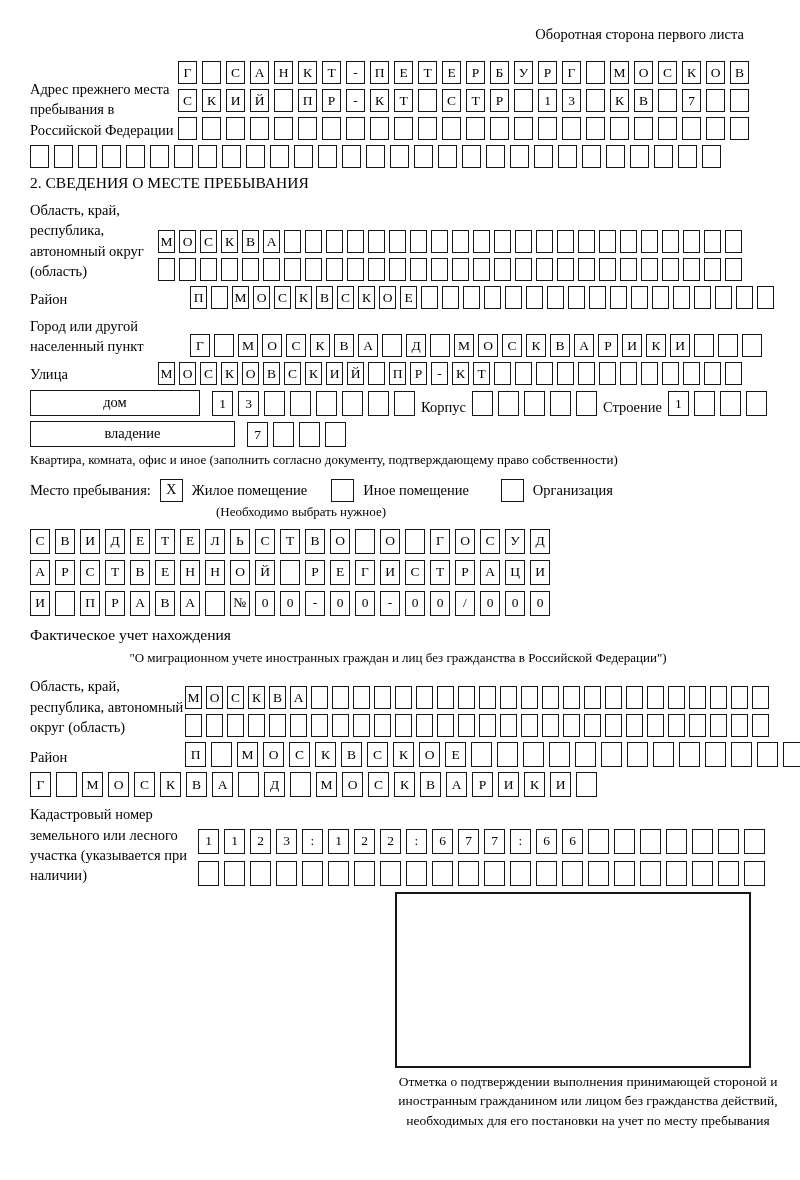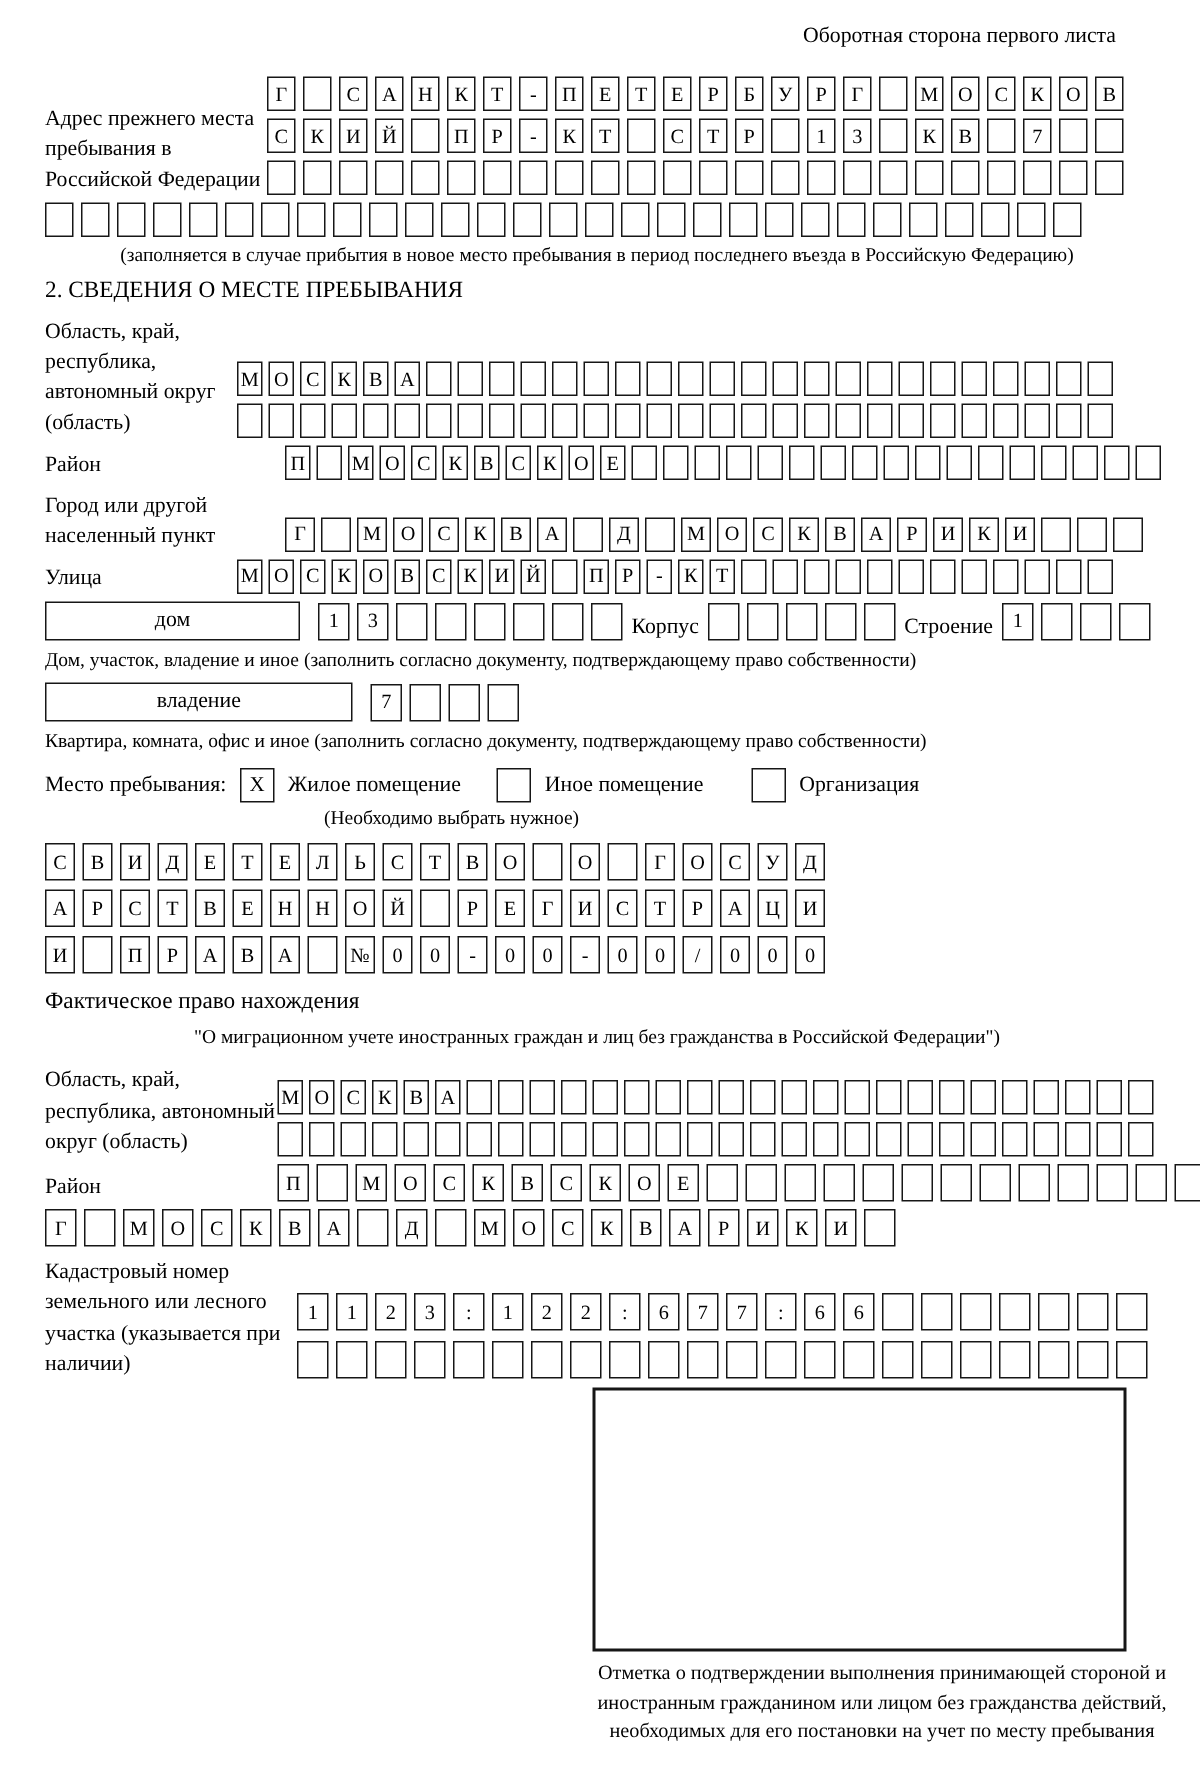--- a/index.html
+++ b/index.html
@@ -1,18 +1,18 @@
 <!DOCTYPE html>
 <html><head>
 <meta charset="utf-8">
 <style>
   *{box-sizing:border-box;margin:0;padding:0}
   html,body{background:#fff}
   body{width:800px;height:1180px;font-family:"Liberation Serif",serif;color:#000;overflow:hidden}
-  .page{position:relative;width:800px;height:832px;padding:6px 34px 0 30px}
+  .page{position:relative;width:800px;height:832px;padding:16px 34px 0 30px}
 
   .hdr{text-align:right;font-size:14.5px;margin:10px 22px 18px 0}
 
   .frow{display:flex;align-items:flex-end;margin-bottom:5px}
   .flabel{font-size:14.5px;line-height:1.4;flex-shrink:0;padding-top:2px}
   .w145{width:148px}.w130{width:128px}.w160{width:160px}.w155{width:155px}.w165{width:168px}.w225{width:226px}
   .cellrows{display:flex;flex-direction:column;gap:5px}
   .cells{display:flex}
   .cell{display:inline-flex;align-items:center;justify-content:center;
         border:1.5px solid #161616;background:#fff;flex-shrink:0;
@@ -157,21 +157,20 @@
       <span class="cell"></span>
       <span class="cell"></span>
       <span class="cell"></span>
       <span class="cell"></span>
       <span class="cell"></span>
       <span class="cell"></span>
       <span class="cell"></span>
       <span class="cell"></span>
       <span class="cell"></span>
     </div>
-  <div class="note center mb4">(заполняется в случае прибытия в новое место пребывания в период последнего въезда в Российскую Федерацию)</div>
 
   <div class="sect-title">2. СВЕДЕНИЯ О МЕСТЕ ПРЕБЫВАНИЯ</div>
 
   <div class="frow">
     <div class="flabel w130">Область, край, республика, автономный округ (область)</div>
     <div class="cellrows">
       <div class="cells g28">
           <span class="cell">М</span>
           <span class="cell">О</span>
           <span class="cell">С</span>
@@ -354,21 +353,20 @@
         <span class="cell"></span>
       </div>
     <div class="inline-lbl">Строение</div>
     <div class="cells gh">
         <span class="cell">1</span>
         <span class="cell"></span>
         <span class="cell"></span>
         <span class="cell"></span>
       </div>
   </div>
-  <div class="note mb6">Дом, участок, владение и иное (заполнить согласно документу, подтверждающему право собственности)</div>
 
   <div class="frow">
     <div class="boxlabel kv-box">владение</div>
     <div class="inline-lbl"></div>
     <div class="cells gh">
         <span class="cell">7</span>
         <span class="cell"></span>
         <span class="cell"></span>
         <span class="cell"></span>
       </div>
@@ -456,21 +454,21 @@
           <span class="cell">0</span>
           <span class="cell">0</span>
           <span class="cell">/</span>
           <span class="cell">0</span>
           <span class="cell">0</span>
           <span class="cell">0</span>
         </div>
     </div>
   </div>
 
-  <div class="sect-title" style="margin-top:10px">Фактическое право нахождения</div>
+  <div class="sect-title" style="margin-top:10px">Фактическое учет нахождения</div>
   <div class="note center mb8">"О миграционном учете иностранных граждан и лиц без гражданства в Российской Федерации")</div>
 
   <div class="frow">
     <div class="flabel w155">Область, край, республика, автономный округ (область)</div>
     <div class="cellrows">
       <div class="cells g28">
           <span class="cell">М</span>
           <span class="cell">О</span>
           <span class="cell">С</span>
           <span class="cell">К</span>

